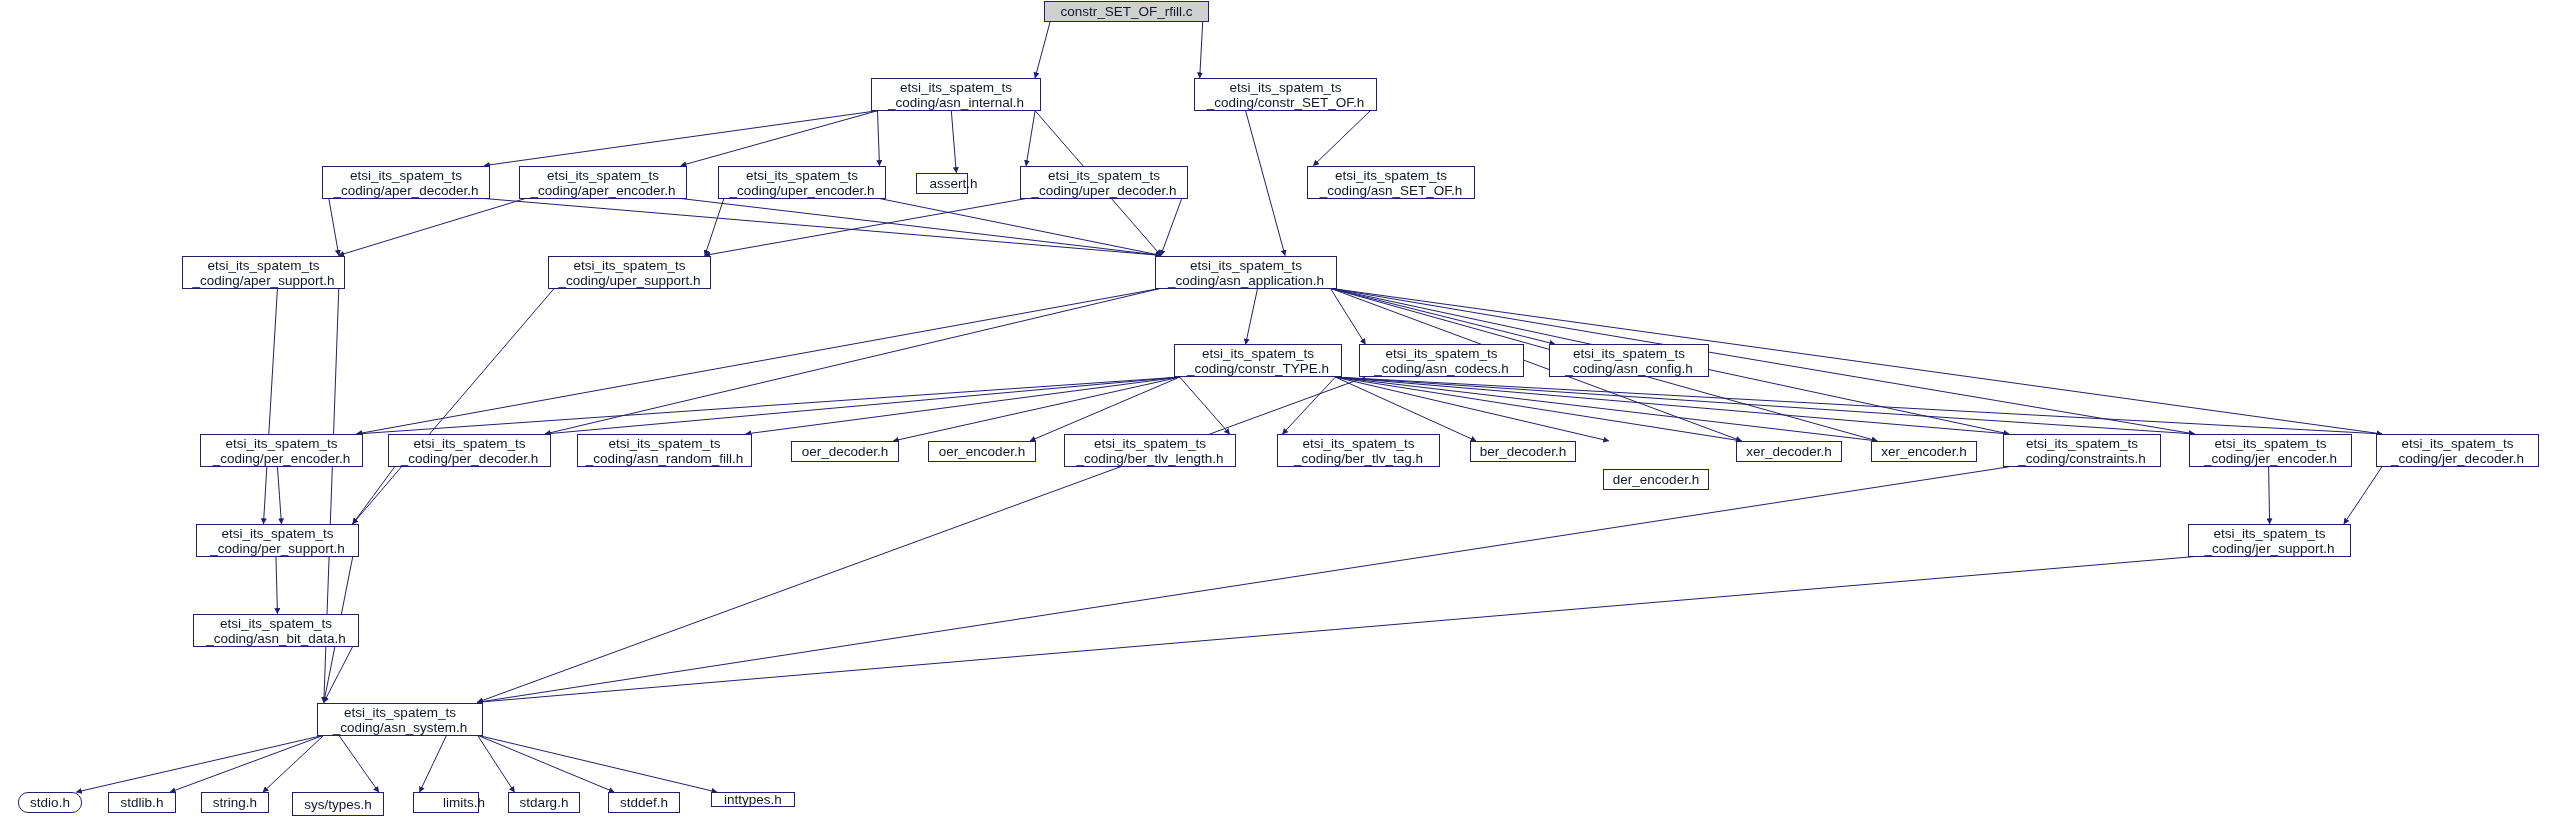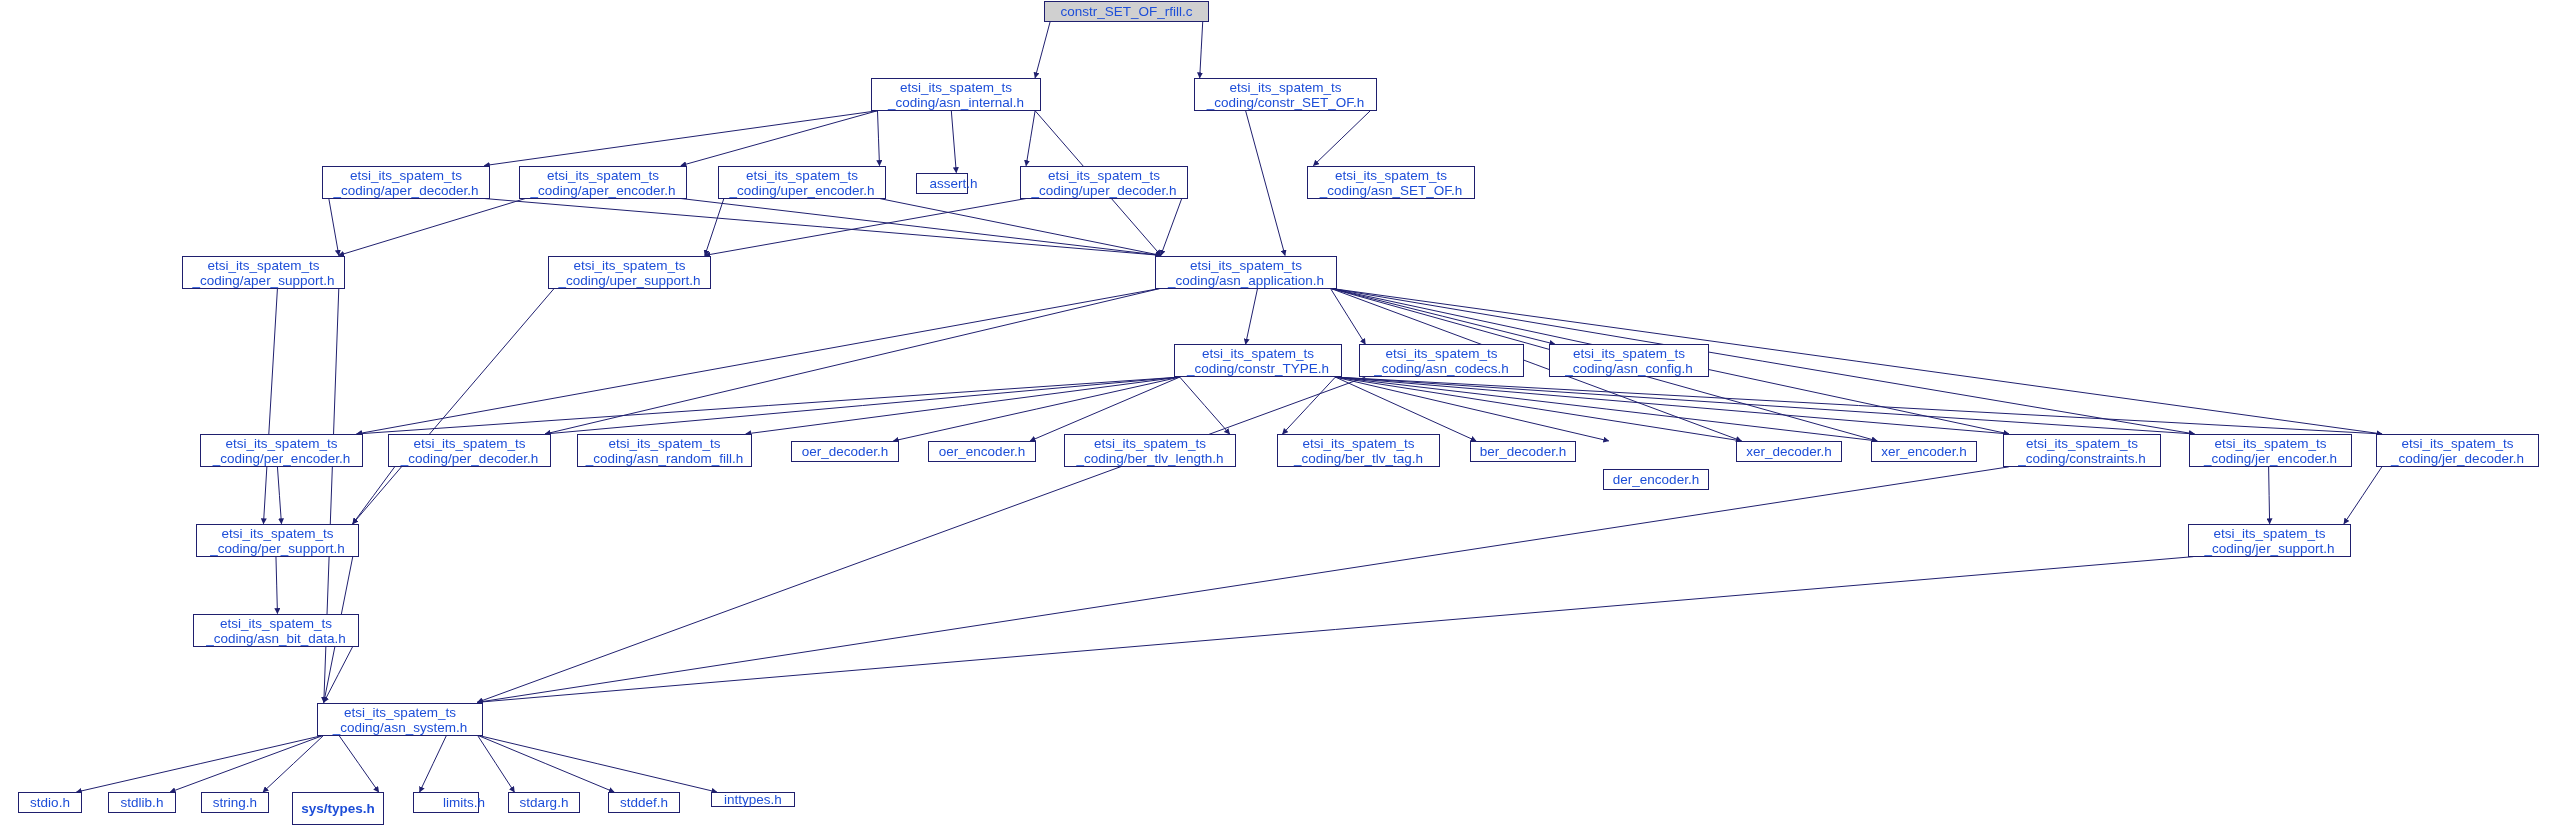--- a/index.html
+++ b/index.html
@@ -21,21 +21,21 @@
     top: 0;
     width: 2576px;
     height: 825px;
     pointer-events: none;
   }
   .node {
     position: absolute;
     box-sizing: border-box;
     border: 1px solid #1f1f6e;
     background: #ffffff;
-    color: #1d4ed8;
+    color: #0f172a;
     font-size: 13.5px;
     line-height: 15px;
     text-align: center;
     display: flex;
     flex-direction: column;
     align-items: center;
     justify-content: center;
     white-space: pre;
     letter-spacing: 0px;
   }
@@ -147,22 +147,22 @@
     <div class="node" style="left: 1603px; top: 441px; width: 106px; height: 21px; margin-top: 28px;"><span>der_encoder.h</span></div>
     <div class="node" style="left: 1736px; top: 441px; width: 106px; height: 21px;"><span>xer_decoder.h</span></div>
     <div class="node" style="left: 1871px; top: 441px; width: 106px; height: 21px;"><span>xer_encoder.h</span></div>
     <div class="node" style="left: 2003px; top: 434px; width: 158px; height: 33px;"><span>etsi_its_spatem_ts</span><span>_coding/constraints.h</span></div>
     <div class="node" style="left: 2189px; top: 434px; width: 163px; height: 33px;"><span>etsi_its_spatem_ts</span><span>_coding/jer_encoder.h</span></div>
     <div class="node" style="left: 2376px; top: 434px; width: 163px; height: 33px;"><span>etsi_its_spatem_ts</span><span>_coding/jer_decoder.h</span></div>
     <div class="node" style="left: 196px; top: 524px; width: 163px; height: 33px;"><span>etsi_its_spatem_ts</span><span>_coding/per_support.h</span></div>
     <div class="node" style="left: 2188px; top: 524px; width: 163px; height: 33px;"><span>etsi_its_spatem_ts</span><span>_coding/jer_support.h</span></div>
     <div class="node" style="left: 193px; top: 614px; width: 166px; height: 33px;"><span>etsi_its_spatem_ts</span><span>_coding/asn_bit_data.h</span></div>
     <div class="node" style="left: 317px; top: 703px; width: 166px; height: 33px;"><span>etsi_its_spatem_ts</span><span>_coding/asn_system.h</span></div>
-    <div class="node" style="left: 18px; top: 792px; width: 64px; height: 21px;"><span>stdio.h</span></div>
+    <div class="node" style="left: 18px; top: 792px; width: 64px; height: 21px; border-radius: 10px;"><span>stdio.h</span></div>
     <div class="node" style="left: 108px; top: 792px; width: 68px; height: 21px;"><span>stdlib.h</span></div>
     <div class="node" style="left: 201px; top: 792px; width: 68px; height: 21px;"><span>string.h</span></div>
-    <div class="node" style="left: 292px; top: 792px; width: 92px; height: 33px; font-weight: bold;"><span>sys/types.h</span></div>
+    <div class="node" style="left: 292px; top: 792px; width: 92px; height: 24px;"><span>sys/types.h</span></div>
     <div class="node" style="left: 413px; top: 792px; width: 66px; height: 21px; padding-left: 36px;"><span>limits.h</span></div>
     <div class="node" style="left: 508px; top: 792px; width: 72px; height: 21px;"><span>stdarg.h</span></div>
     <div class="node" style="left: 608px; top: 792px; width: 72px; height: 21px;"><span>stddef.h</span></div>
     <div class="node" style="left: 711px; top: 792px; width: 84px; height: 15px;"><span>inttypes.h</span></div>
   </div>
 
 
 </body></html>

